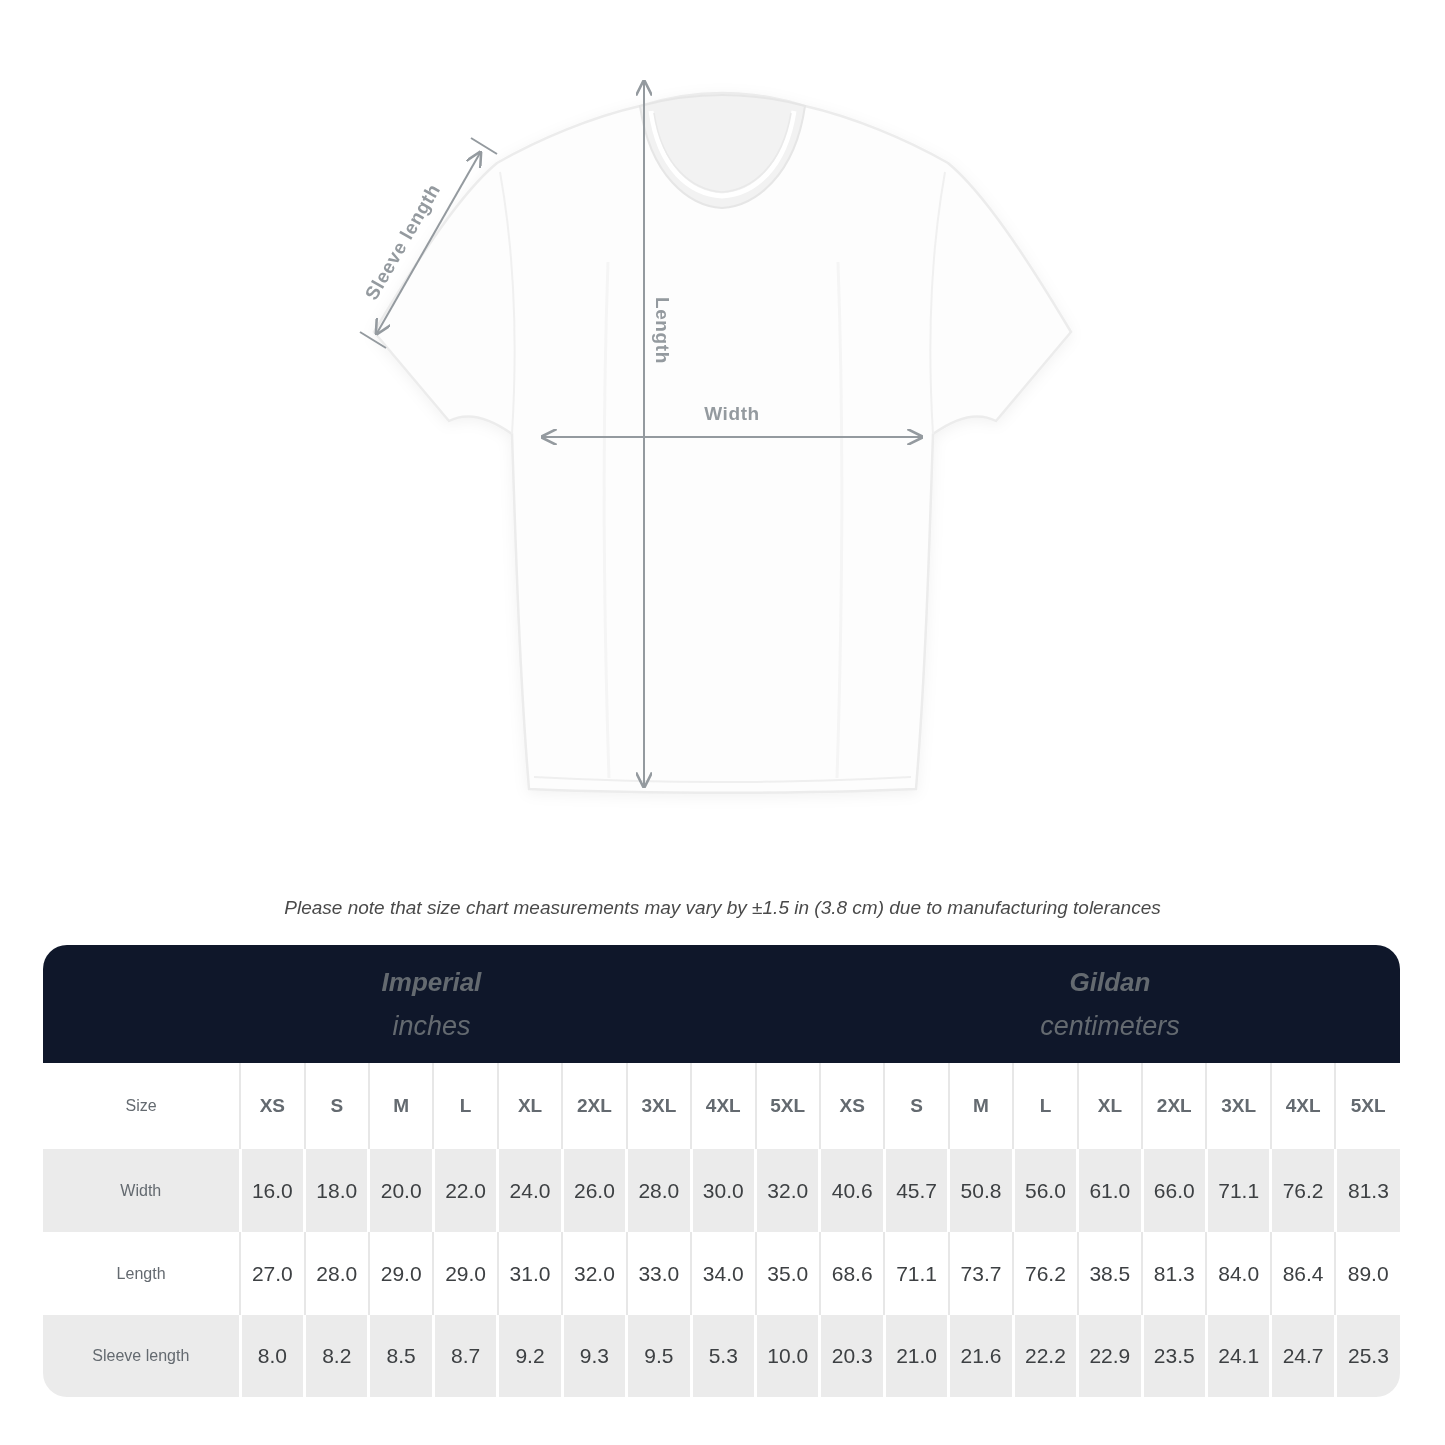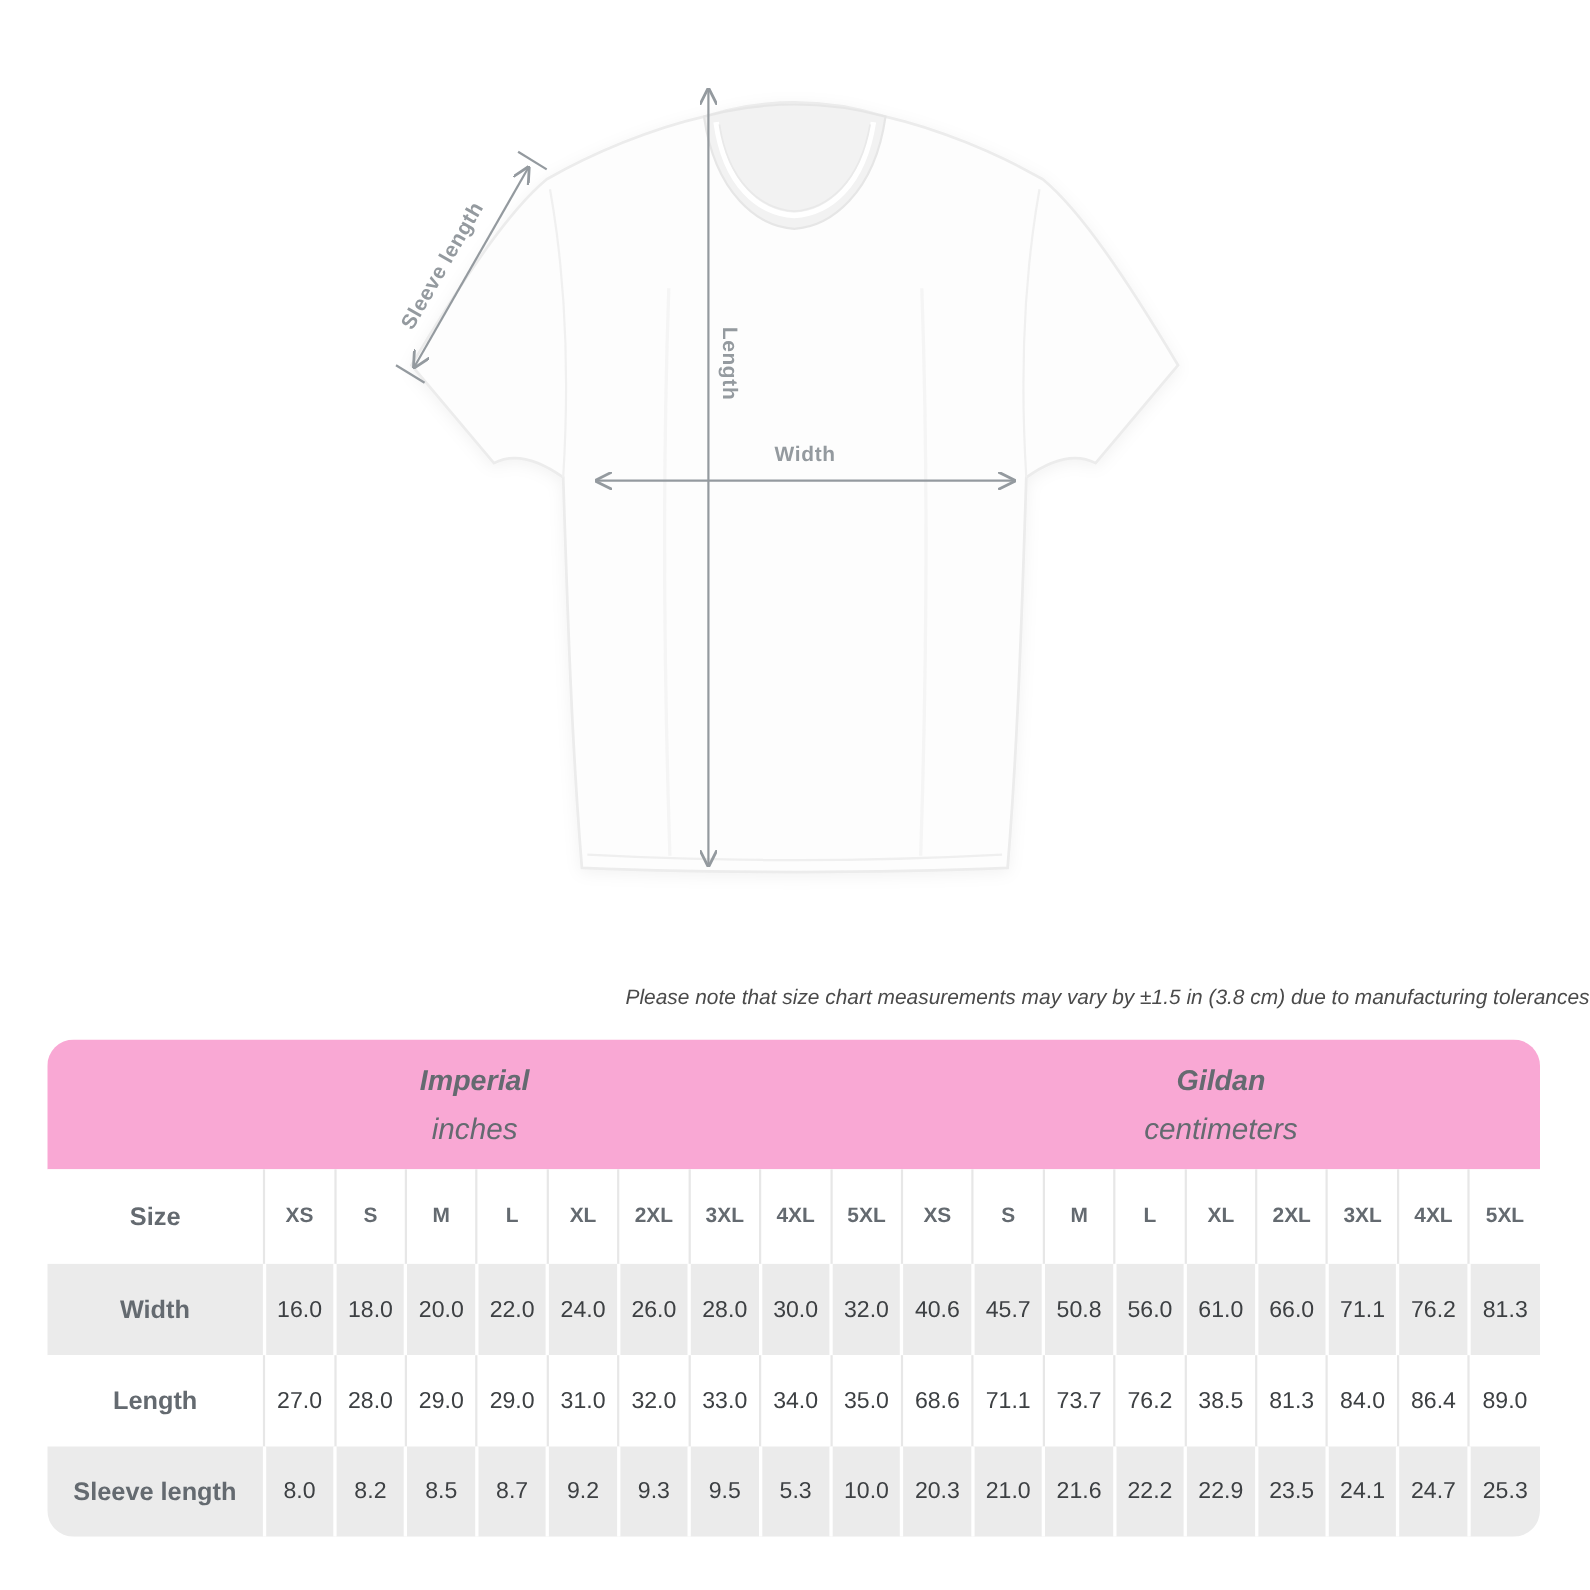--- a/index.html
+++ b/index.html
@@ -21,46 +21,46 @@
   .sleeve-label { left:318px; top:231px; width:170px; text-align:center;
                   transform:rotate(-60deg); transform-origin:center; }
 
   
   .chart-title {
     position:absolute; left:0; top:849px; width:100%;
     text-align:center; font-size:31px; font-weight:bold; color:#2d2d2d;
   }
   .chart-note {
     position:absolute; left:0; top:897px; width:100%;
-    text-align:right; font-size:19px; font-style:italic; color:#4a4a4a;
+    text-align:center; font-size:19px; font-style:italic; color:#4a4a4a;
   }
 
   
   .size-table-wrap {
     position:absolute; left:43px; top:945px; width:1357px;
     border-radius:24px; overflow:hidden;
   }
   table.size-table { border-collapse:collapse; table-layout:fixed; width:100%; }
   .size-table td { padding:0; text-align:center; vertical-align:middle; }
 
-  tr.band-row td { background:#f9a8d4; height:118px; }
+  tr.band-row td { background:#0f172a; height:118px; }
   .group-name { font-size:26px; font-weight:bold; font-style:italic; color:#646a70; }
   .group-sub  { font-size:27px; font-style:italic; color:#646a70; margin-top:13px; }
 
   tr.row-white td { background:#ffffff; }
   tr.row-white td + td { border-left:2px solid #e7e7e7;margin-top:20px; }
   tr.row-gray  td { background:#ebebeb; }
   tr.row-gray  td + td { border-left:3px solid #ffffff; }
 
   tr.row-size td   { height:86px; }
   tr.row-data td   { height:83px; }
   tr.row-last td   { height:82px; }
 
   .size-head { font-size:19px; font-weight:bold; color:#646a70; }
-  .row-label { font-size:23px; font-weight:bold; color:#646a70; }
+  .row-label { font-size:16px; font-weight:normal; color:#646a70; }
   .val       { font-size:21px; color:#3d4043; }
 </style>
 </head>
 <body>
 
 <div class="page">
 
   <div class="diagram">
     <svg width="1445" height="840" viewBox="0 0 1445 840">
       <defs>

